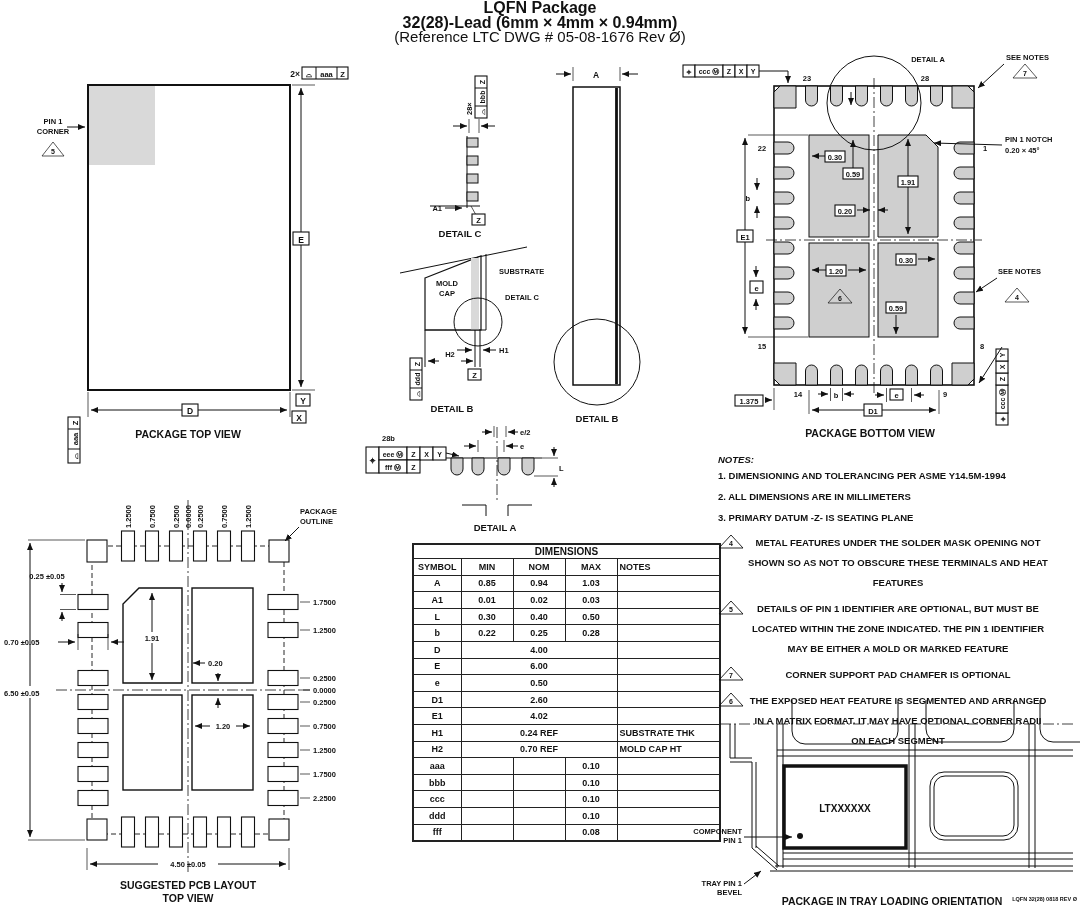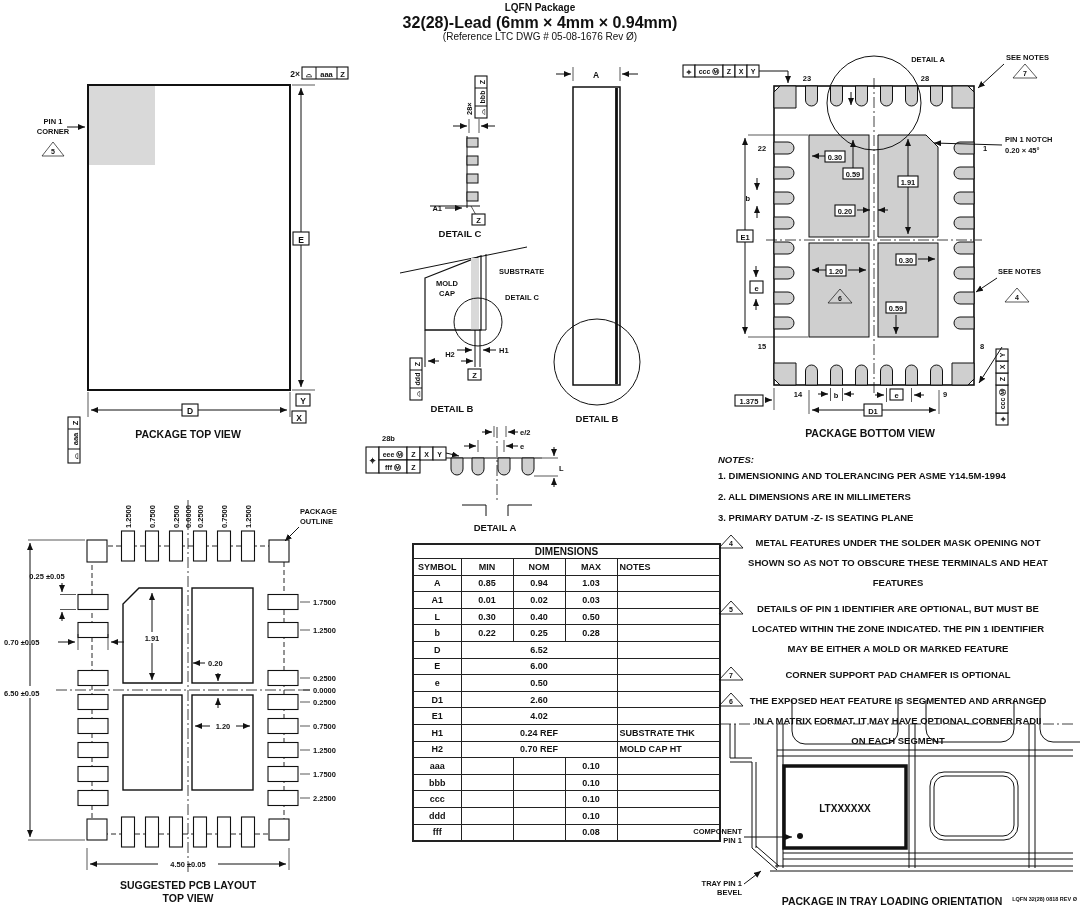--- a/index.html
+++ b/index.html
@@ -1,23 +1,23 @@
 <!DOCTYPE html>
 <html><head>
 <meta charset="utf-8">
 <style>
   html,body{margin:0;padding:0;background:#fff;}
   #page{position:relative;width:1080px;height:910px;background:#fff;overflow:hidden;
         font-family:"Liberation Sans",sans-serif;color:#111;}
   .abs{position:absolute;}
   
   #hdr{left:260px;top:0;width:560px;text-align:center;}
-  #hdr .l1{font-size:10px;font-weight:bold;line-height:15px;}
+  #hdr .l1{font-size:16px;font-weight:bold;line-height:15px;}
   #hdr .l2{font-size:16px;font-weight:bold;line-height:15px;}
-  #hdr .l3{font-size:10px;font-weight:normal;line-height:14px;}
+  #hdr .l3{font-size:15px;font-weight:normal;line-height:14px;}
   
   svg text{font-family:"Liberation Sans",sans-serif;font-weight:bold;fill:#111;}
   .t7{font-size:7px}.t75{font-size:7.5px}.t8{font-size:8.5px}.t9{font-size:9.5px}
   .cap{font-size:10.5px;text-anchor:middle}
   .mid{text-anchor:middle}.end{text-anchor:end}
   .ln{stroke:#111;stroke-width:1;fill:none}
   .tn{stroke:#111;stroke-width:0.7;fill:none}
   .wh{fill:#fff;stroke:#111;stroke-width:1.1}
   .gy{fill:#cfcfcf;stroke:#111;stroke-width:1}
   .gyn{fill:#d9d9d9}
@@ -656,21 +656,21 @@
           </tr>
       <tr>
             <td>b</td>
             <td>0.22</td>
             <td>0.25</td>
             <td>0.28</td>
             <td class="nt"></td>
           </tr>
       <tr>
             <td>D</td>
-            <td colspan="3">6.52</td>
+            <td colspan="3">4.00</td>
             <td class="nt"></td>
           </tr>
       <tr>
             <td>E</td>
             <td colspan="3">6.00</td>
             <td class="nt"></td>
           </tr>
       <tr>
             <td>e</td>
             <td colspan="3">0.50</td>

